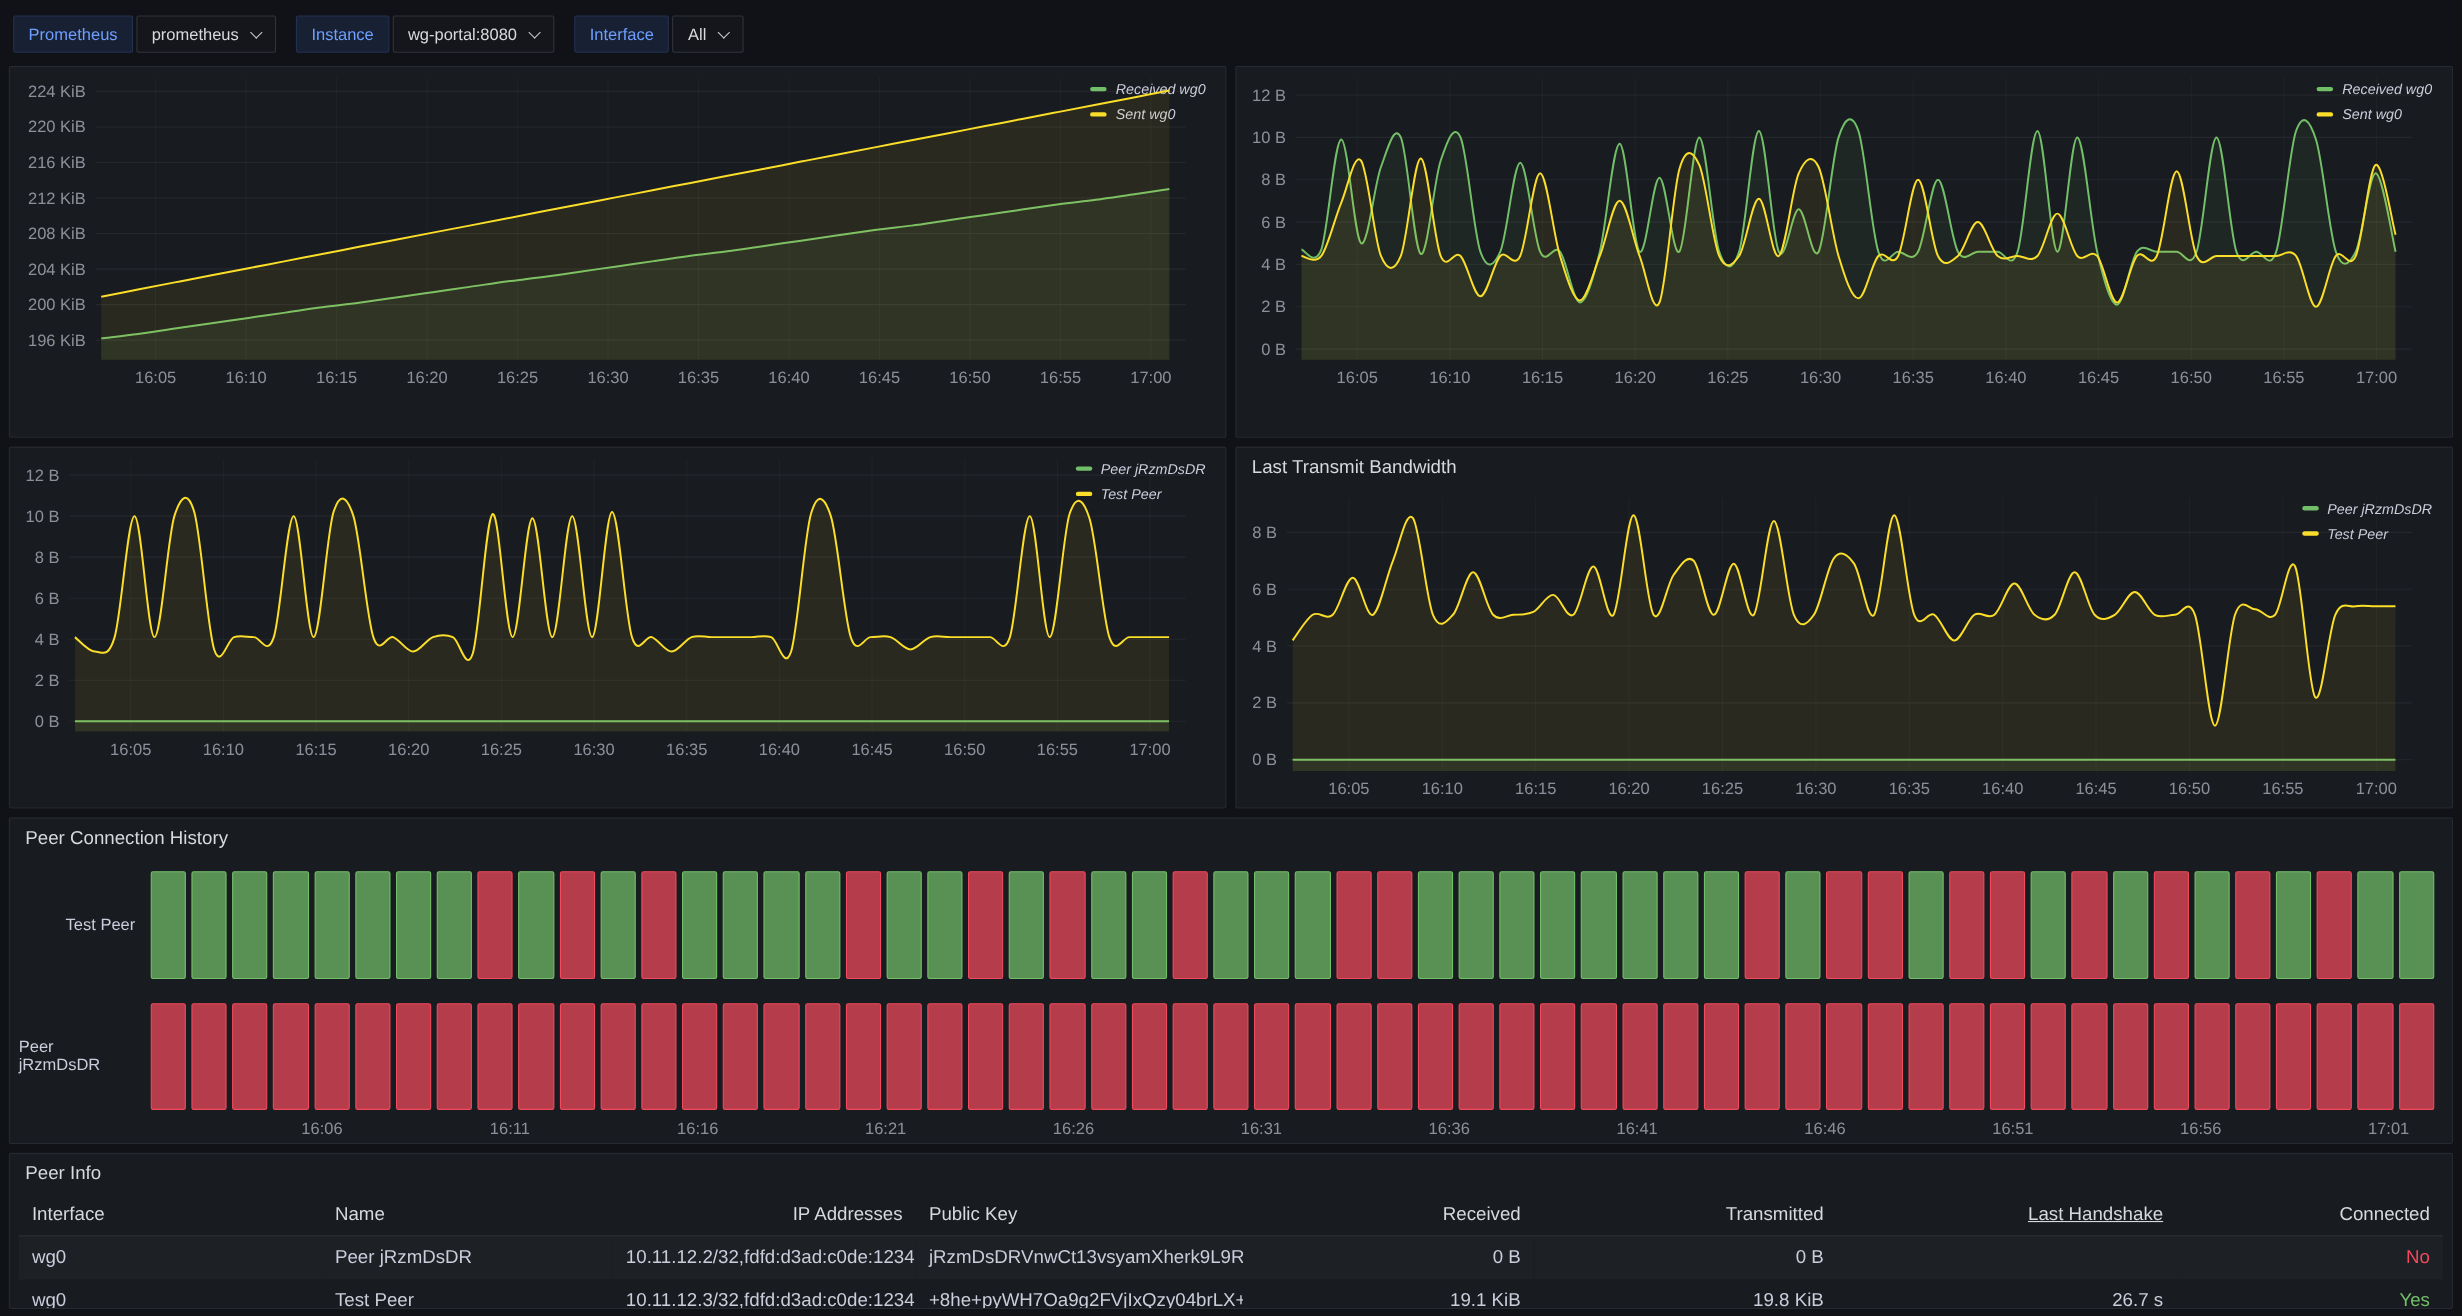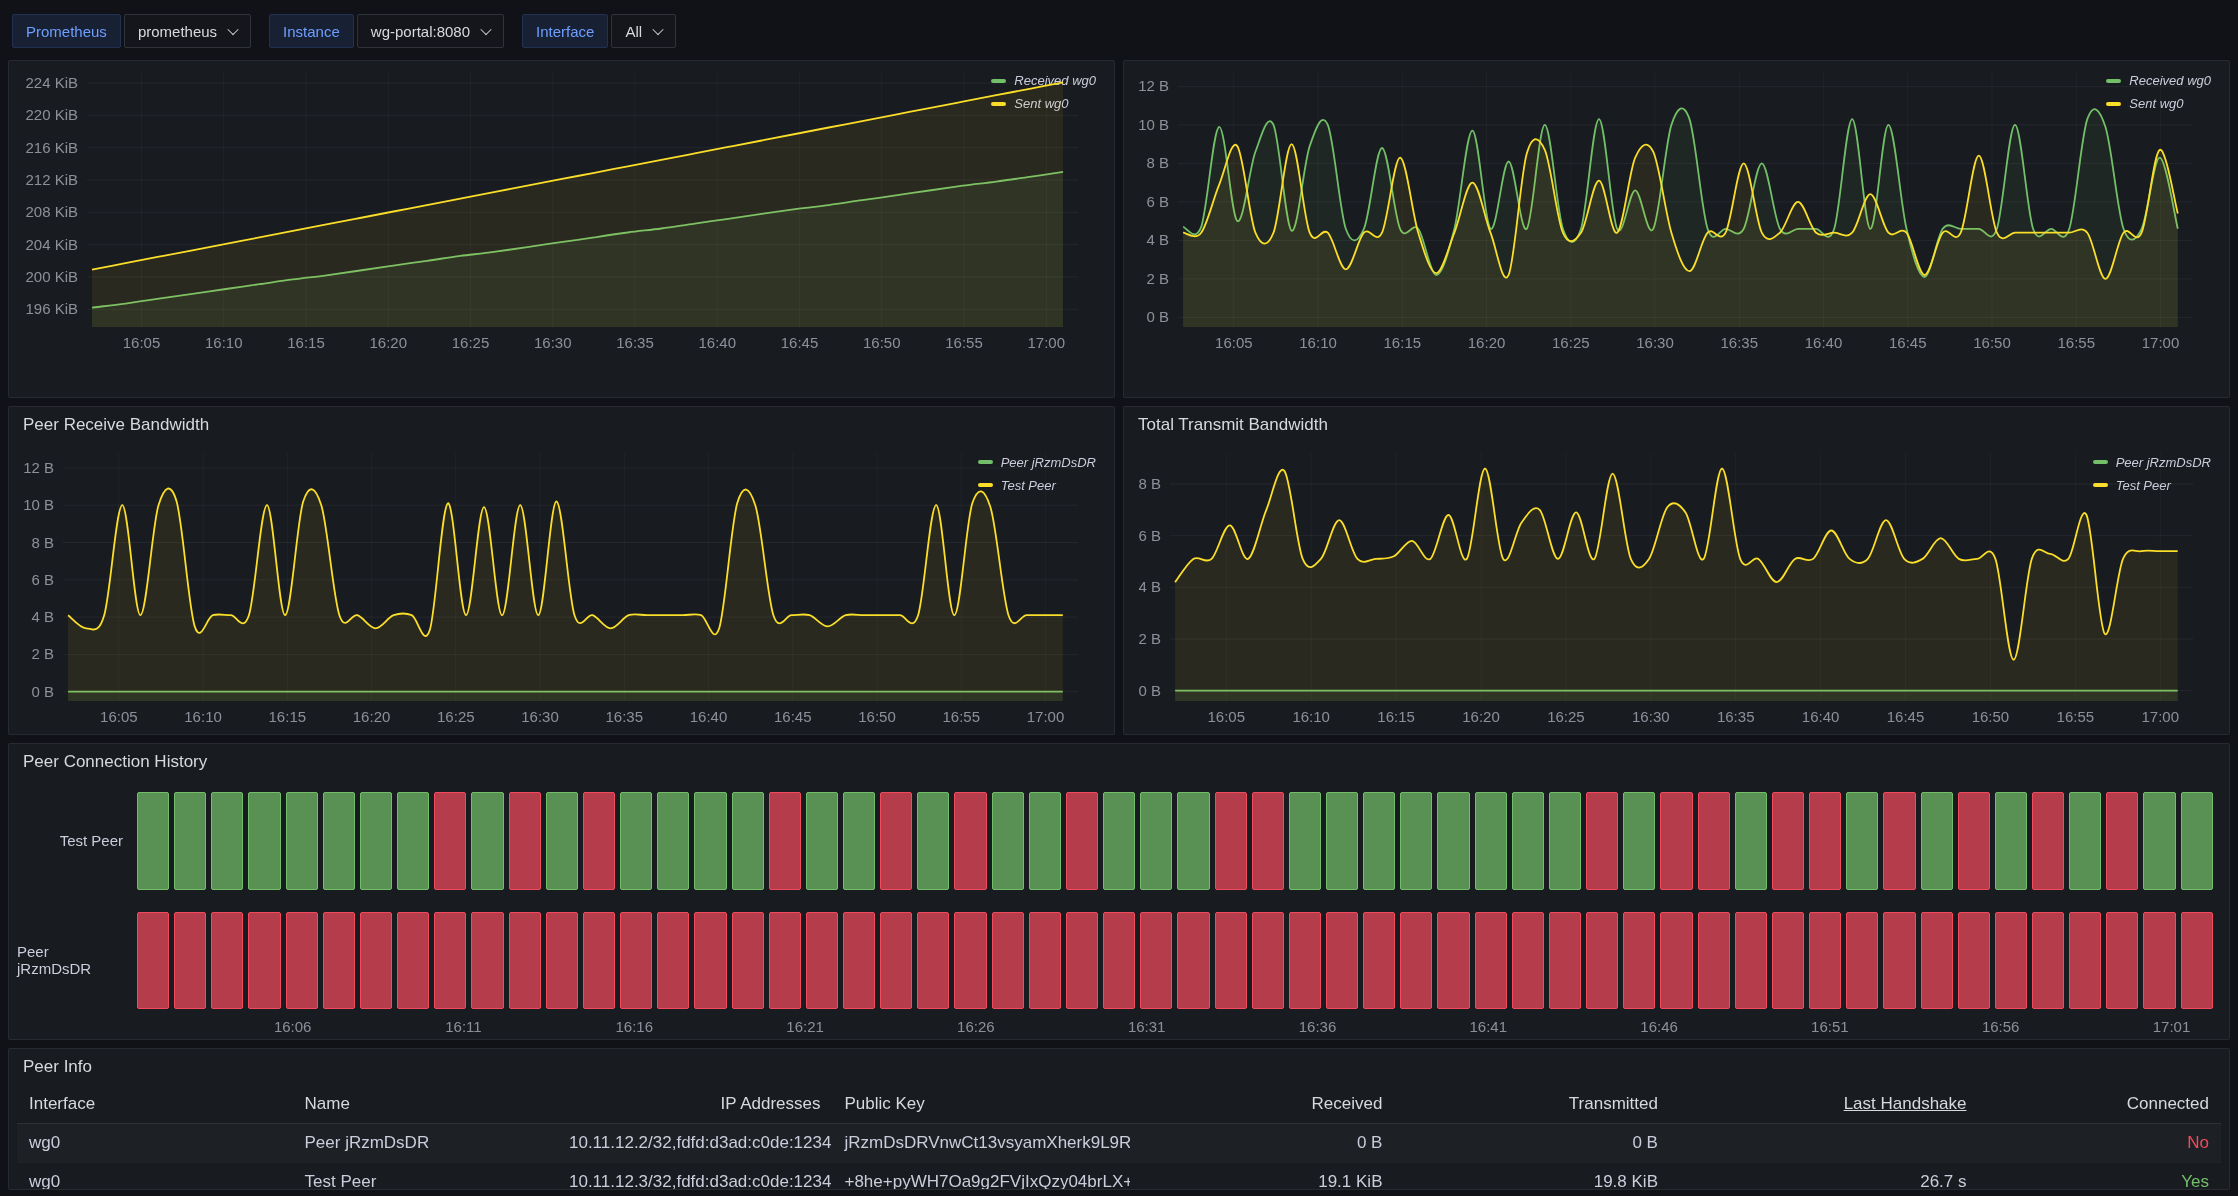--- a/index.html
+++ b/index.html
@@ -220,21 +220,20 @@
               <span class="legend-swatch" style="background: rgb(250, 222, 42);"></span>
               <span>Sent wg0</span>
             </div>
           </div>
       </div>
     </section>
   </div>
 
   <div class="dash-row h2">
     <section class="panel">
-      <header class="panel-title">Peer Receive Bandwidth</header>
       <div class="chart-body">
         <div class="plot">
             <svg width="1069" height="288">
               <line x1="101.825" x2="101.825" y1="10" y2="258" stroke="rgba(204,204,220,0.045)"></line>
               <text x="101.825" y="279" text-anchor="middle" fill="rgba(204,204,220,0.65)" font-size="15">16:05</text>
               <line x1="186.07000000000002" x2="186.07000000000002" y1="10" y2="258" stroke="rgba(204,204,220,0.045)"></line>
               <text x="186.07000000000002" y="279" text-anchor="middle" fill="rgba(204,204,220,0.65)" font-size="15">16:10</text>
               <line x1="270.315" x2="270.315" y1="10" y2="258" stroke="rgba(204,204,220,0.045)"></line>
               <text x="270.315" y="279" text-anchor="middle" fill="rgba(204,204,220,0.65)" font-size="15">16:15</text>
               <line x1="354.56" x2="354.56" y1="10" y2="258" stroke="rgba(204,204,220,0.045)"></line>
@@ -281,21 +280,21 @@
               <span>Peer jRzmDsDR</span>
             </div>
             <div class="legend-item">
               <span class="legend-swatch" style="background: rgb(250, 222, 42);"></span>
               <span>Test Peer</span>
             </div>
           </div>
       </div>
     </section>
     <section class="panel">
-      <header class="panel-title">Total Transmit Bandwidth</header>
+      <header class="panel-title">Last Transmit Bandwidth</header>
       <div class="chart-body">
         <div class="plot">
             <svg width="1069" height="288">
               <line x1="94.265" x2="94.265" y1="10" y2="258" stroke="rgba(204,204,220,0.045)"></line>
               <text x="94.265" y="279" text-anchor="middle" fill="rgba(204,204,220,0.65)" font-size="15">16:05</text>
               <line x1="179.174" x2="179.174" y1="10" y2="258" stroke="rgba(204,204,220,0.045)"></line>
               <text x="179.174" y="279" text-anchor="middle" fill="rgba(204,204,220,0.65)" font-size="15">16:10</text>
               <line x1="264.08299999999997" x2="264.08299999999997" y1="10" y2="258" stroke="rgba(204,204,220,0.045)"></line>
               <text x="264.08299999999997" y="279" text-anchor="middle" fill="rgba(204,204,220,0.65)" font-size="15">16:15</text>
               <line x1="348.992" x2="348.992" y1="10" y2="258" stroke="rgba(204,204,220,0.045)"></line>

